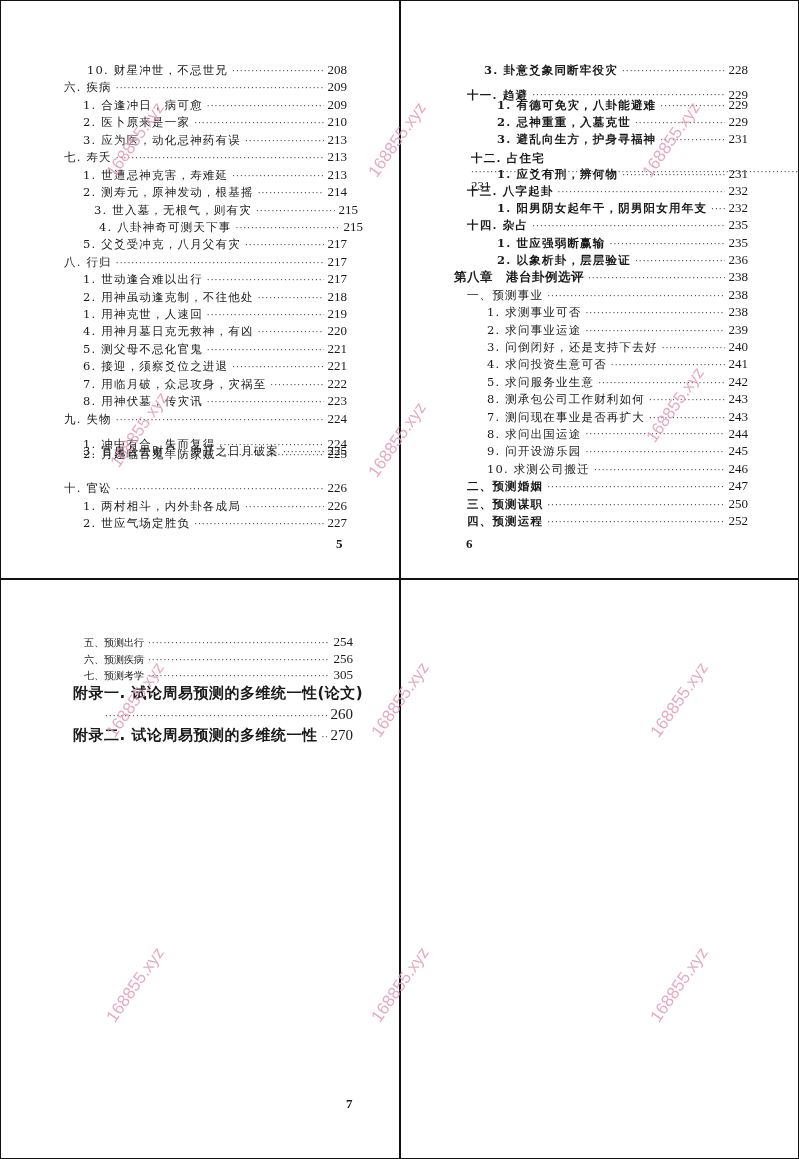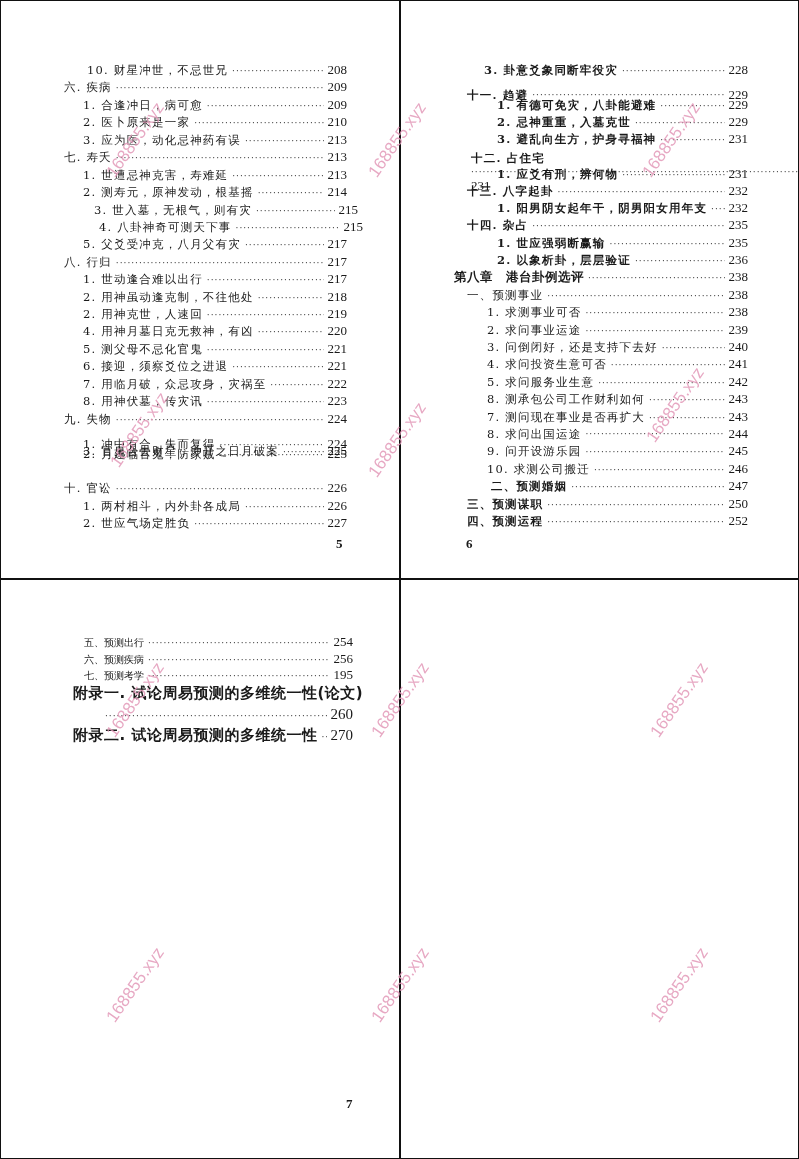--- a/index.html
+++ b/index.html
@@ -93,21 +93,21 @@
       <span class="t">1. 世动逢合难以出行</span>
       <span class="dots"></span>
       <span class="p">217</span>
     </div>
   <div class="toc-row" style="left:83px;top:290px;width:264px;">
       <span class="t">2. 用神虽动逢克制，不往他处</span>
       <span class="dots"></span>
       <span class="p">218</span>
     </div>
   <div class="toc-row" style="left:83px;top:307px;width:264px;">
-      <span class="t">2. 用神克世，人速回</span>
+      <span class="t">1. 用神克世，人速回</span>
       <span class="dots"></span>
       <span class="p">219</span>
     </div>
   <div class="toc-row" style="left:83px;top:324px;width:264px;">
       <span class="t">4. 用神月墓日克无救神，有凶</span>
       <span class="dots"></span>
       <span class="p">220</span>
     </div>
   <div class="toc-row" style="left:83px;top:342px;width:264px;">
       <span class="t">5. 测父母不忌化官鬼</span>
@@ -282,21 +282,21 @@
       <span class="t">9. 问开设游乐园</span>
       <span class="dots"></span>
       <span class="p">245</span>
     </div>
   <div class="toc-row" style="left:487px;top:462px;width:261px;">
       <span class="t">10. 求测公司搬迁</span>
       <span class="dots"></span>
       <span class="p">246</span>
     </div>
   <div class="toc-row bold" style="left:467px;top:479px;width:281px;">
-      <span class="t" style="font-family:'DejaVu Sans',sans-serif;margin-left:24px;">二、预测婚姻</span>
+      <span class="t" style="font-family:'DejaVu Sans',sans-serif;">二、预测婚姻</span>
       <span class="dots"></span>
       <span class="p">247</span>
     </div>
   <div class="toc-row bold" style="left:467px;top:497px;width:281px;">
       <span class="t" style="font-family:'DejaVu Sans',sans-serif;">三、预测谋职</span>
       <span class="dots"></span>
       <span class="p">250</span>
     </div>
   <div class="toc-row bold" style="left:467px;top:514px;width:281px;">
       <span class="t" style="font-family:'DejaVu Sans',sans-serif;">四、预测运程</span>
@@ -313,21 +313,21 @@
       <span class="p">254</span>
     </div>
   <div class="toc-row small" style="left:84px;top:652px;width:269px;">
       <span class="t">六、预测疾病</span>
       <span class="dots"></span>
       <span class="p">256</span>
     </div>
   <div class="toc-row small" style="left:84px;top:668px;width:269px;">
       <span class="t">七、预测考学</span>
       <span class="dots"></span>
-      <span class="p">195</span>
+      <span class="p">305</span>
     </div>
   <div>
     <div class="toc-row big" style="left:73px;top:686px;width:290px;">
         <span class="t">附录一. 试论周易预测的多维统一性(论文)</span>
       </div>
     <div class="toc-row big" style="left:105px;top:707px;width:248px;">
         <span class="dots" style="margin-left:0;"></span>
         <span class="p">260</span>
       </div>
   </div>

